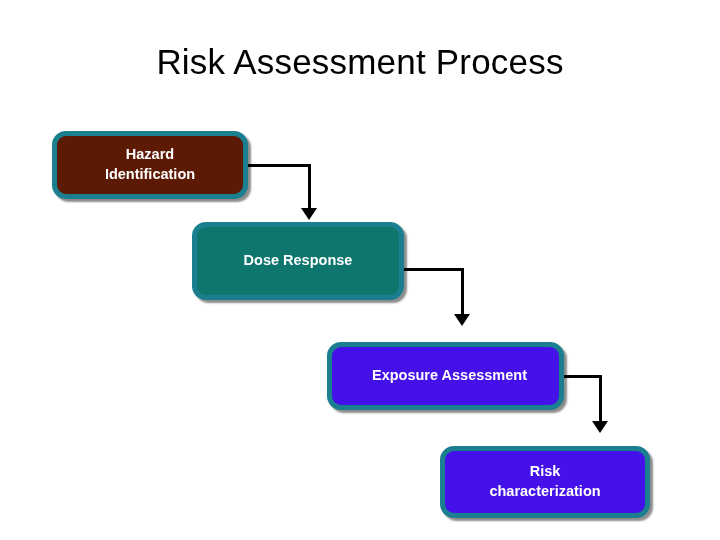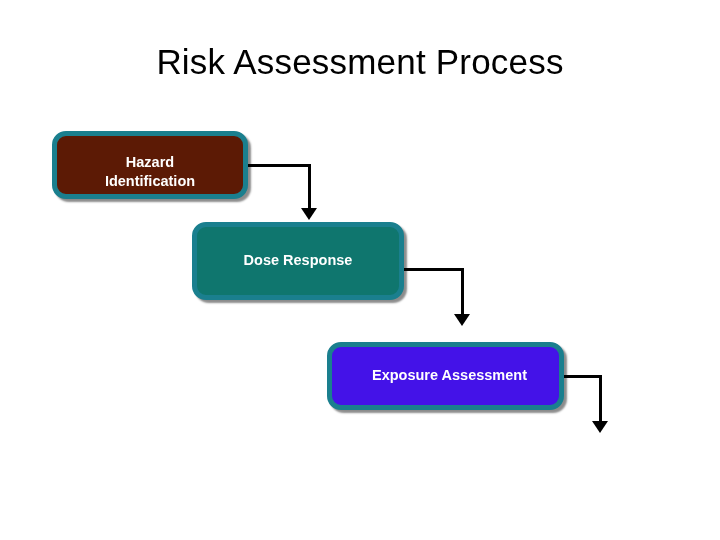--- a/index.html
+++ b/index.html
@@ -46,21 +46,20 @@
     line-height: 1.35;
     box-shadow: 3px 3px 2px rgba(0,0,0,0.45);
     padding: 2px 6px;
   }
   .box-hazard {
     left: 52px;
     top: 131px;
     width: 196px;
     height: 68px;
     background: #5c1a05;
-    align-items: flex-end;
   }
   .box-dose {
     left: 192px;
     top: 222px;
     width: 212px;
     height: 78px;
     background: #0f766e;
   }
   .box-exposure {
     left: 327px;
@@ -128,20 +127,26 @@
       <div>Dose Response</div>
     </div>
   </div>
 
   <div class="box box-exposure">
     <div>
       <div>Exposure Assessment</div>
     </div>
   </div>
 
+  <div class="box box-risk">
+    <div>
+      <div>Risk</div>
+      <div>characterization</div>
+    </div>
+  </div>
 
   <div class="connector conn-line-h c1-h"></div>
   <div class="connector conn-line-v c1-v"></div>
   <div class="arrowhead c1-a"></div>
 
   <div class="connector conn-line-h c2-h"></div>
   <div class="connector conn-line-v c2-v"></div>
   <div class="arrowhead c2-a"></div>
 
   <div class="connector conn-line-h c3-h"></div>

